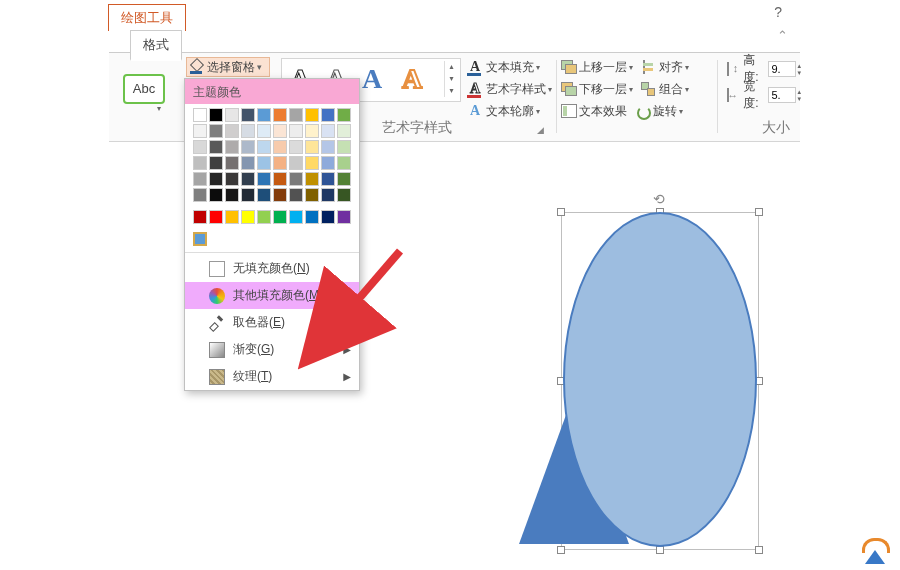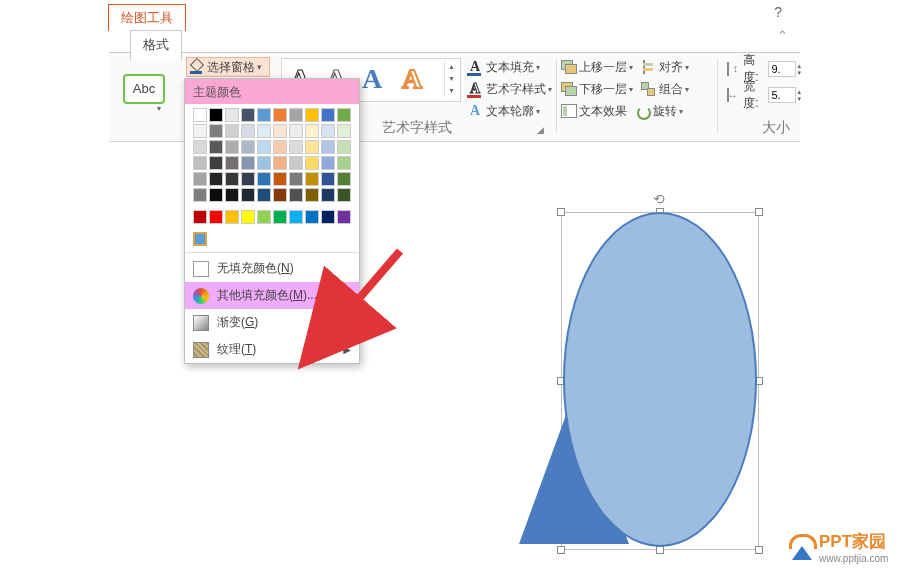--- a/index.html
+++ b/index.html
@@ -69,21 +69,21 @@
 
 
 .dropdown { position: absolute; top: 78px; left: 184px; width: 176px; background: #fff; border: 1px solid #c0c0c0; box-shadow: 2px 3px 8px rgba(0,0,0,0.25); z-index: 10; }
 .dd-section-label { padding: 5px 8px 3px; font-size: 12px; color: #555; background:#f9a8d4;}
 .swatches { padding: 4px 8px; display: grid; grid-template-columns: repeat(10, 14px); gap: 2px 2px; }
 .sw { width: 14px; height: 14px; border: 1px solid #ccc; }
 .standard-row{padding:4px 8px;display:flex;gap:2px;}
 .recent-row{padding:4px 8px;}
 .sw-recent{width:14px;height:14px;border:2px solid #d4a84a;background:#5b9bd5;}
 .dd-sep{height:1px;background:#ddd;margin:2px 0;}
-.dd-item{padding:5px 8px;font-size:12px;color:#444;display:flex;align-items:center;position:relative;}
+.dd-item{padding:5px 24px;font-size:12px;color:#444;display:flex;align-items:center;position:relative;}
 .dd-item.hover{background:#f0abfc;align-items:center;}
 .dd-item .ic{width:16px;height:16px;margin-right:8px;position:relative;flex-shrink:0;}
 .dd-item u{text-decoration:underline;}
 .dd-item .arrow{position:absolute;right:8px;font-size:10px;color:#555;}
 .ic-nofill{border:1px solid #999;background:#fff;}
 .ic-more{border-radius:50%;background:conic-gradient(#e74c3c,#f39c12,#f1c40f,#2ecc71,#3498db,#9b59b6,#e74c3c);}
 .ic-eyedrop::before{content:'';position:absolute;top:8px;left:2px;width:4px;height:6px;border:1px solid #555;transform:rotate(45deg);}
 .ic-eyedrop::after{content:'';position:absolute;top:2px;left:8px;width:6px;height:3px;background:#555;transform:rotate(45deg);}
 .ic-pic{border:1px solid #888;}
 .ic-pic::before{content:'';position:absolute;top:2px;left:2px;width:3px;height:3px;background:#f1c40f;border-radius:50%;}
@@ -308,20 +308,24 @@
   <div class="dd-sep"></div>
   <div class="dd-item">
       <span class="ic ic-nofill"></span>
       <span><span>无填充颜色(<u>N</u>)</span></span>
     </div>
   <div class="dd-item hover">
       <span class="ic ic-more"></span>
       <span><span>其他填充颜色(<u>M</u>)...</span></span>
     </div>
   <div class="dd-item">
+      <span class="ic ic-eyedrop"></span>
+      <span><span>取色器(<u>E</u>)</span></span>
+    </div>
+  <div class="dd-item">
       <span class="ic ic-grad"></span>
       <span><span>渐变(<u>G</u>)</span></span>
       <span class="arrow">▶</span>
     </div>
   <div class="dd-item">
       <span class="ic ic-tex"></span>
       <span><span>纹理(<u>T</u>)</span></span>
       <span class="arrow">▶</span>
     </div>
 </div>
@@ -346,17 +350,13 @@
   <div class="handle h-tr"></div>
   <div class="handle h-l"></div>
   <div class="handle h-r"></div>
   <div class="handle h-bl"></div>
   <div class="handle h-b"></div>
   <div class="handle h-br"></div>
 </div>
 
 <div class="watermark">
   <div class="logo-ic"></div>
-  <div>
-    <div class="t1">PPT家园</div>
-    <div style="font-size:10px;">www.pptjia.com</div>
-  </div>
 </div>
 
 </body></html>

